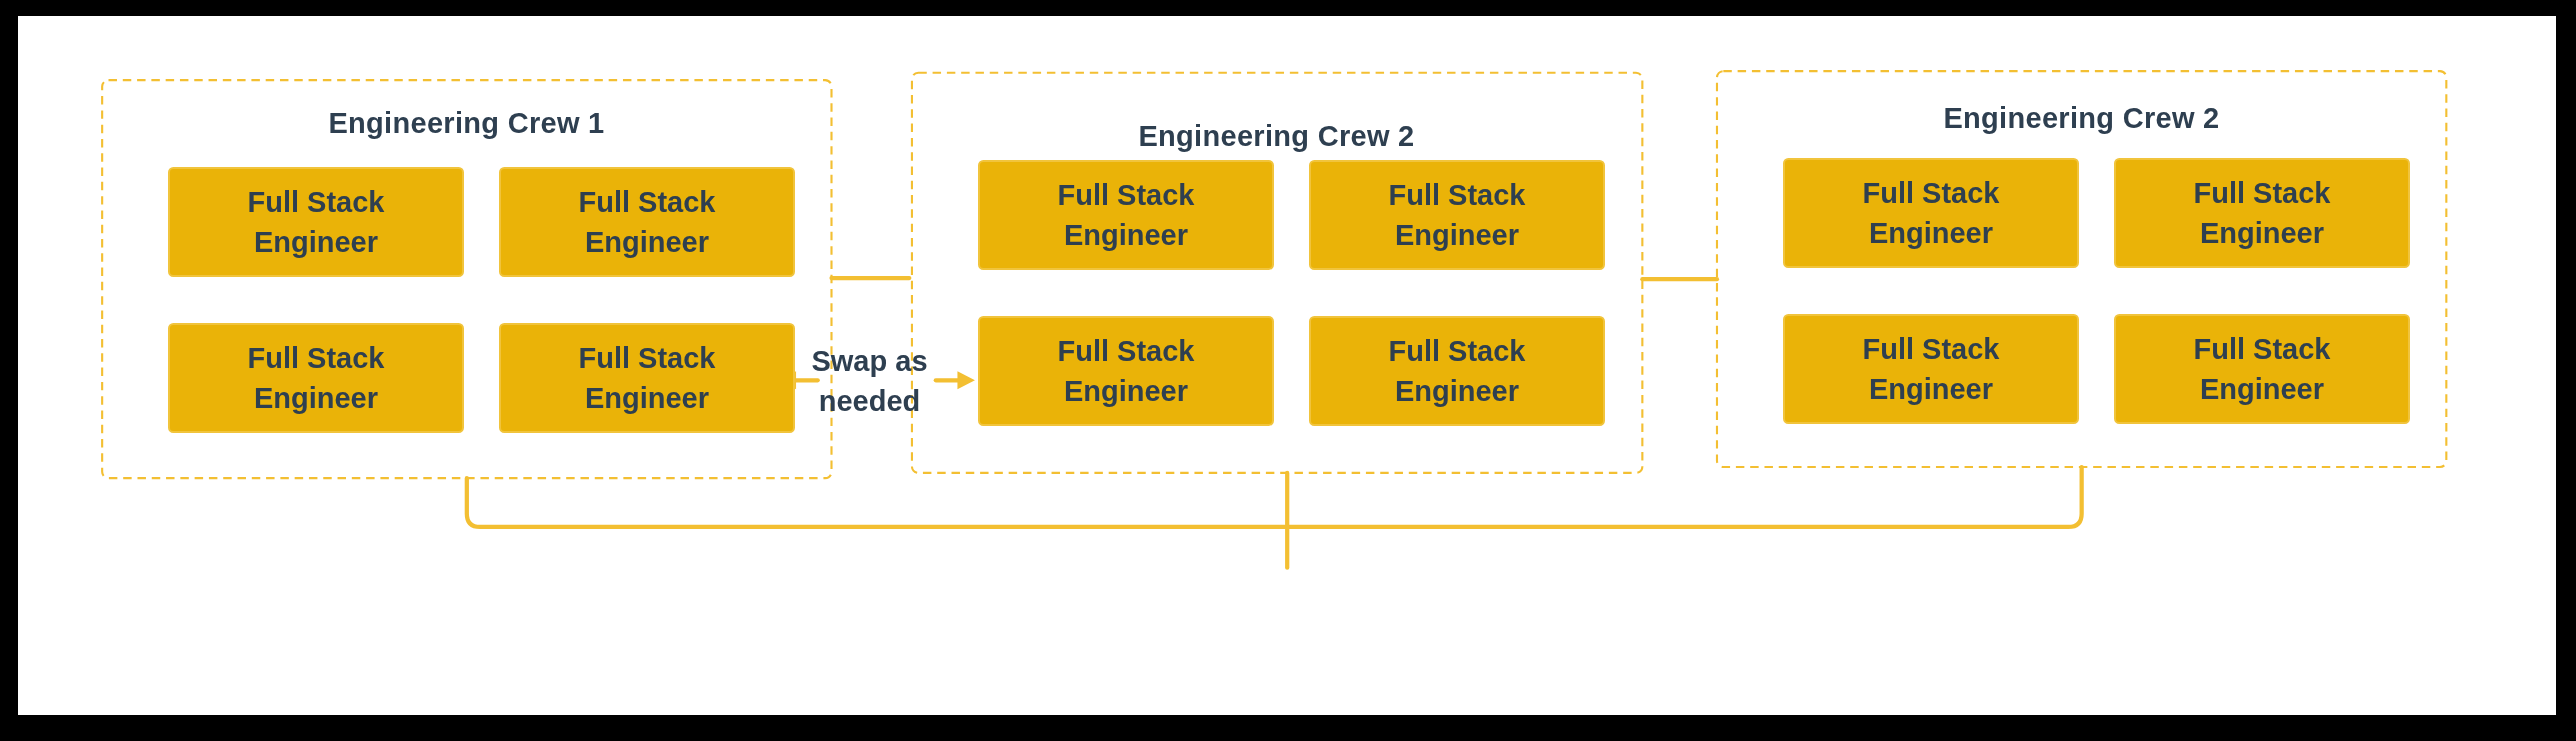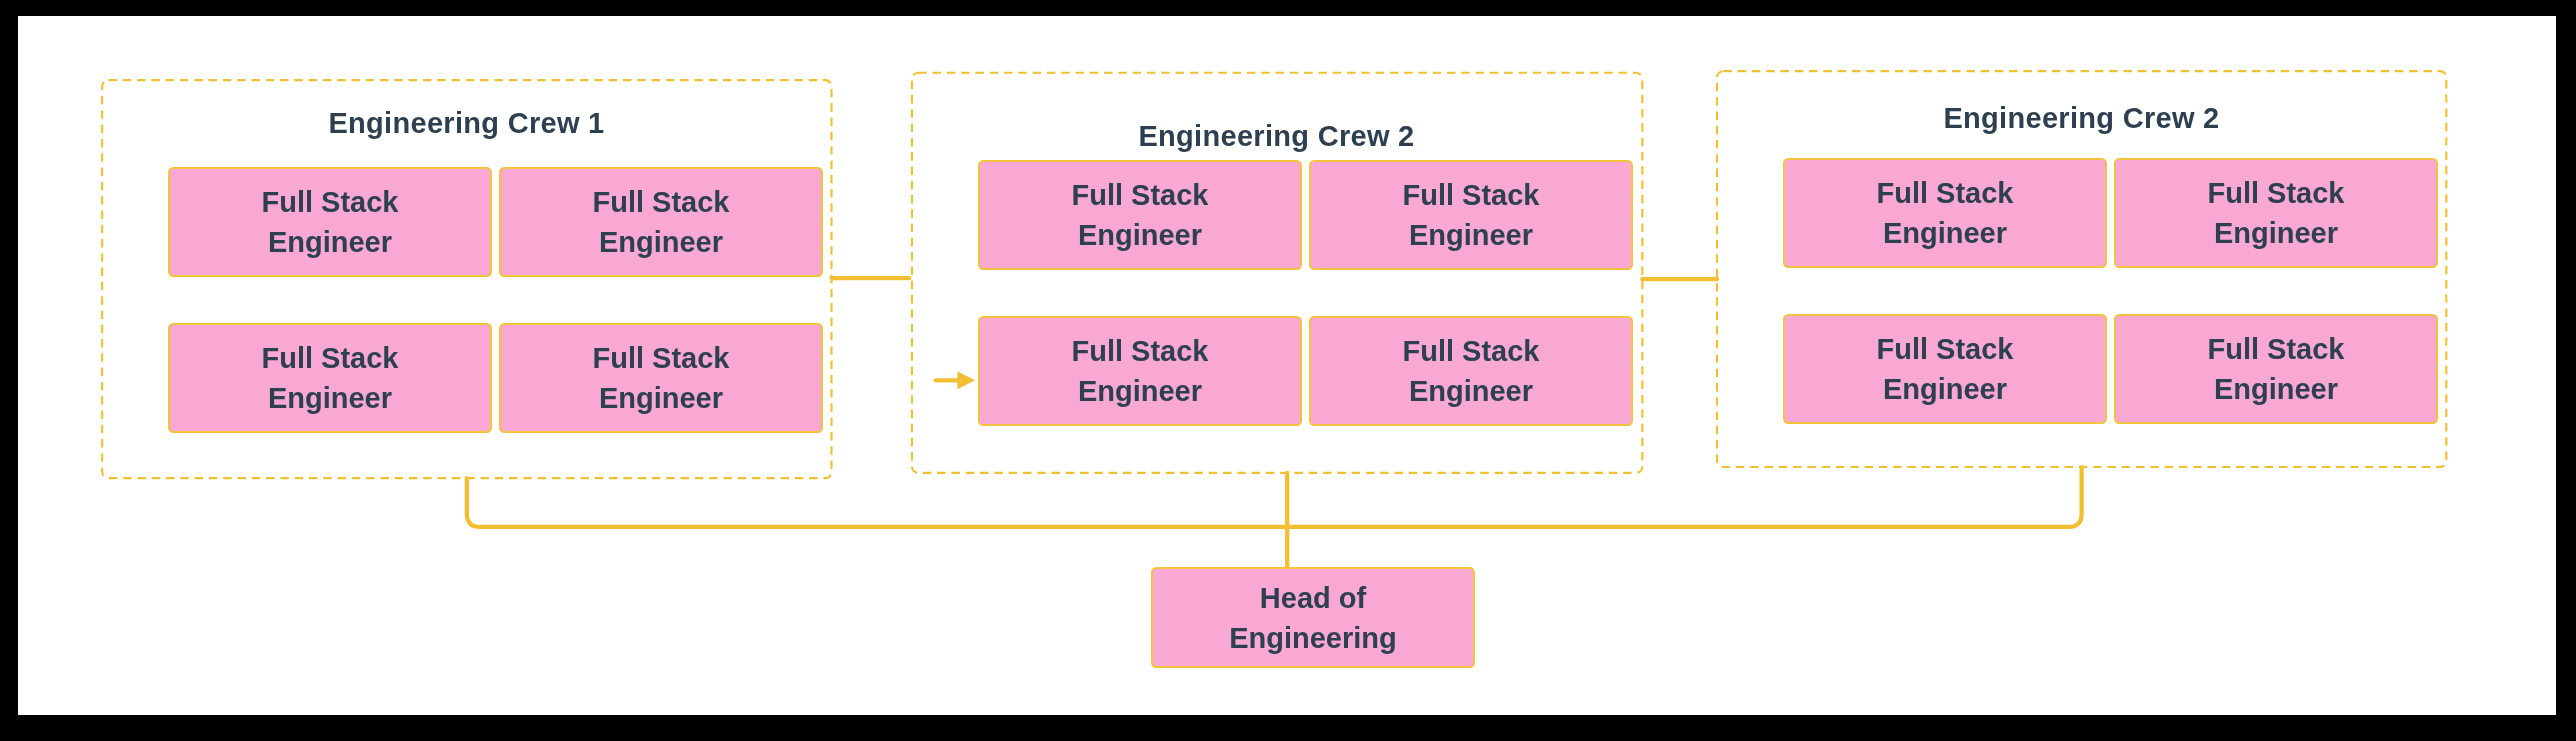--- a/index.html
+++ b/index.html
@@ -25,22 +25,22 @@
     text-align:center;
     font-size:29px;
     font-weight:600;
     line-height:33px;
     color:#2E3F50;
     letter-spacing:0.3px;
     white-space:nowrap;
   }
   .node{
     position:absolute;
-    width:324px;height:110px;
-    background:#f9a8d4;
+    width:296px;height:110px;
+    background:#eab308;
     border:2.1px solid #F1C43C;
     border-radius:5.3px;
     box-sizing:border-box;
     display:flex;align-items:center;justify-content:center;
   }
   .node.head{height:101px;}
   .node-label{
     width:175px;
     text-align:center;
     font-size:29px;
@@ -123,19 +123,17 @@
   <div class="node" style="left:2114px;top:158px">
     <span class="node-label">Full Stack Engineer</span>
   </div>
   <div class="node" style="left:1783px;top:314px">
     <span class="node-label">Full Stack Engineer</span>
   </div>
   <div class="node" style="left:2114px;top:314px">
     <span class="node-label">Full Stack Engineer</span>
   </div>
 
+  <div class="swap-label">Swap as needed</div>
 
-  <div class="node head" style="left:1151px;top:567px">
-    <span class="node-label">Head of Engineering</span>
-  </div>
 
 </div>
 
 
 </body></html>

